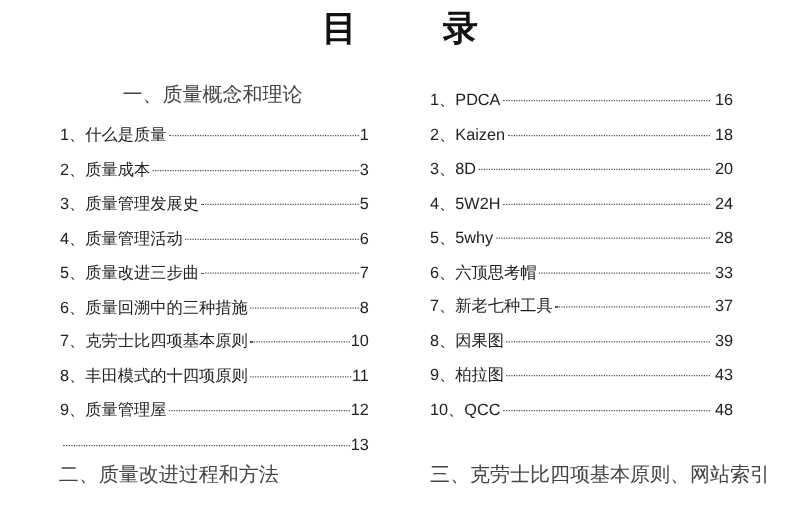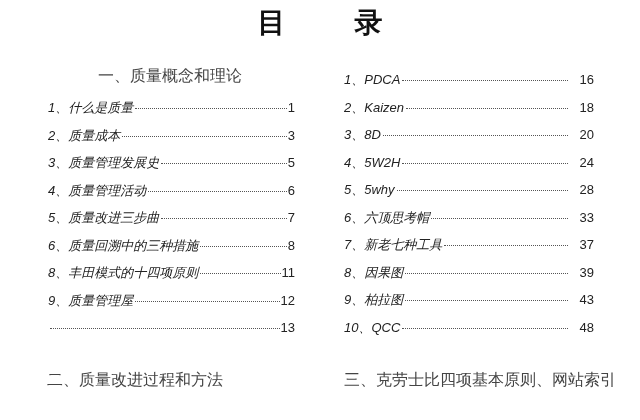--- a/index.html
+++ b/index.html
@@ -9,27 +9,27 @@
              font-family: Liberation Mono, monospace; font-size: 28px; font-weight: bold;
              letter-spacing: 26px; color: #111; text-indent: 26px; }
     .col { position: absolute; }
     .col-left { left: 45px; top: 62px; width: 250px; }
     .col-right { left: 344px; top: 66px; width: 270px; }
     .section-head { font-family: "DejaVu Serif", serif; font-size: 16px; color: #444; white-space: nowrap; }
     .col-left .section-head.first { height: 28px; line-height: 28px; text-align: center; }
     .entry { display: flex; align-items: baseline; height: 27.5px; line-height: 27.5px;
              font-size: 13px; color: #222; }
     .col-left .entry { padding-left: 3px; }
-    .entry .label { white-space: nowrap; font-style: italic; }
+    .entry .label { white-space: nowrap; }
     .entry .leader { flex: 1; border-bottom: 1.3px dotted #555; margin: 0 1px 0 2px;
                      position: relative; top: -3px; min-width: 10px; }
     .entry .page { white-space: nowrap; }
     .col-left .entry .page { width: auto; }
     .col-right .entry { width: 250px; }
-    .col-right .entry .page { width: 22px; text-align: right; padding-left: 3px; }
+    .col-right .entry .page { width: 22px; text-align: left; padding-left: 3px; }
   </style>
 </head>
 <body>
 
 <div class="title">目 录</div>
 
 <div class="col col-left">
   <div class="section-head first">一、质量概念和理论</div>
   <div style="height:4px"></div>
   <div class="entry">
@@ -54,20 +54,25 @@
     </div>
   <div class="entry">
       <span class="label">5、质量改进三步曲</span>
       <span class="leader"></span>
       <span class="page">7</span>
     </div>
   <div class="entry">
       <span class="label">6、质量回溯中的三种措施</span>
       <span class="leader"></span>
       <span class="page">8</span>
+    </div>
+  <div class="entry">
+      <span class="label">7、克劳士比四项基本原则</span>
+      <span class="leader"></span>
+      <span class="page">10</span>
     </div>
   <div class="entry">
       <span class="label">8、丰田模式的十四项原则</span>
       <span class="leader"></span>
       <span class="page">11</span>
     </div>
   <div class="entry">
       <span class="label">9、质量管理屋</span>
       <span class="leader"></span>
       <span class="page">12</span>

